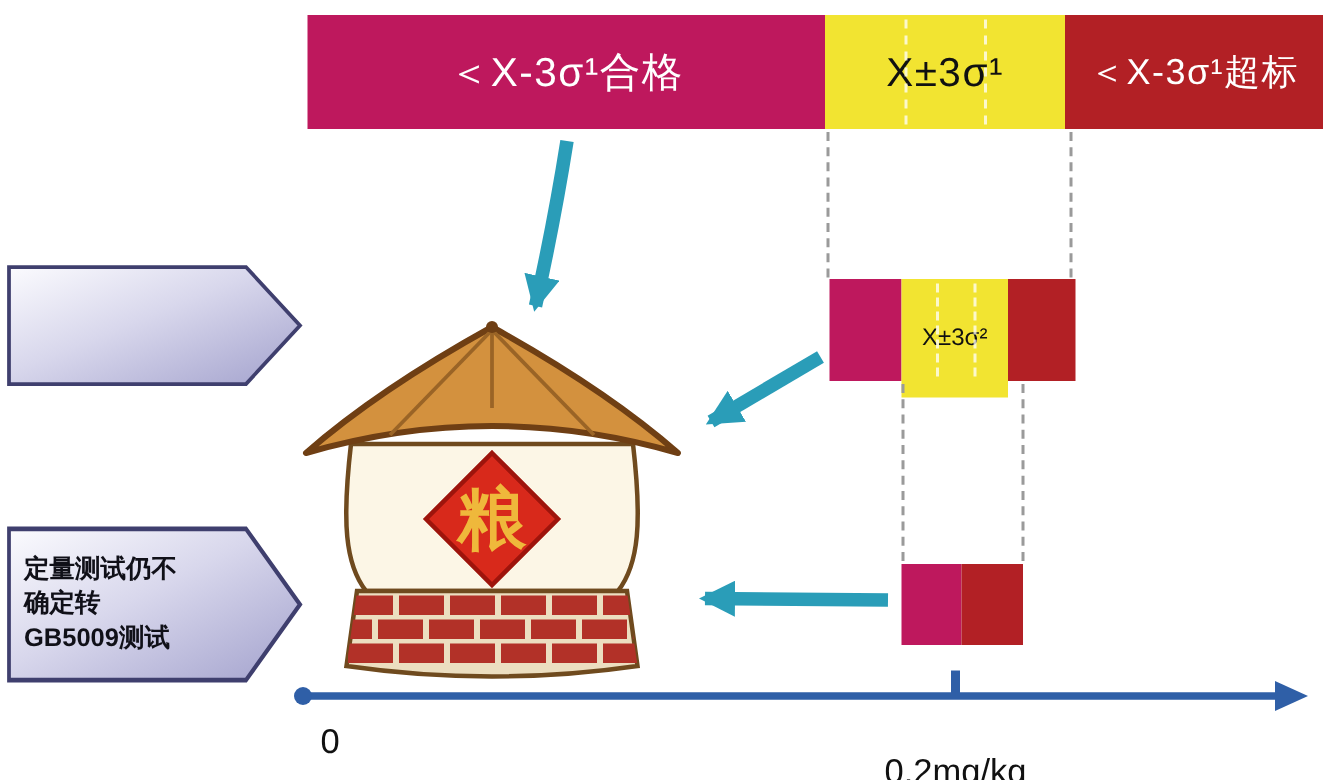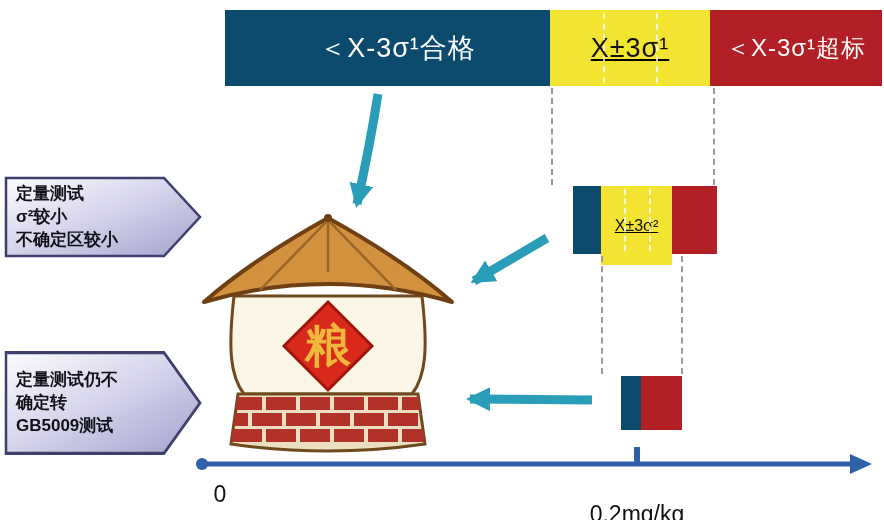--- a/index.html
+++ b/index.html
@@ -1,22 +1,22 @@
 <!DOCTYPE html>
 <html><head>
 <meta charset="utf-8">
 <style>
   * { margin:0; padding:0; box-sizing:border-box; }
   body { font-family:"Liberation Sans","DejaVu Sans",sans-serif; background:#ffffff; }
   .canvas { position:relative; width:884px; height:520px; background:#fff; overflow:hidden; }
 
   
   .seg { position:absolute; display:flex; align-items:center; justify-content:center; }
-  .seg-green  { background:#0c4a6e;margin-left:20px; }
-  .seg-yellow { background:#f2e431;text-decoration:underline; }
+  .seg-green  { background:#be185d; }
+  .seg-yellow { background:#f2e431; }
   .seg-red    { background:#b22025; }
   .bar-text   { font-size:27px; letter-spacing:1px; }
   .bar-text.light { color:#ffffff; }
   .bar-text.dark  { color:#111111; }
   .bar-text.small { font-size:16px; letter-spacing:0; }
   .bar-text.mid   { font-size:24px; }
 
   
   .dash { position:absolute; width:0; border-left:2px dashed #9a9a9a; }
   .dash-inner { position:absolute; width:0; border-left:2px dashed rgba(255,255,255,0.75); }
@@ -134,23 +134,20 @@
   </svg>
 
   <div class="axis-label" style="left:195px;top:481px;width:50px">0</div>
   <div class="axis-label" style="left:567px;top:501px;width:140px">0.2mg/kg</div>
 
 
   <div class="step" style="top:176px">
     <svg viewBox="0 0 198 82" preserveAspectRatio="none">
       <polygon points="2,2 160,2 196,41 160,80 2,80" fill="url(#stepGrad)" stroke="#3f3f6e" stroke-width="2.5"></polygon>
     </svg>
-    <div class="step-text">定量测试
-σ²较小
-不确定区较小</div>
   </div>
 
   <div class="step" style="top:350px;height:106px">
     <svg viewBox="0 0 198 82" preserveAspectRatio="none">
       <polygon points="2,2 160,2 196,41 160,80 2,80" fill="url(#stepGrad)" stroke="#3f3f6e" stroke-width="2.5"></polygon>
     </svg>
     <div class="step-text">定量测试仍不
 确定转
 GB5009测试</div>
   </div>

